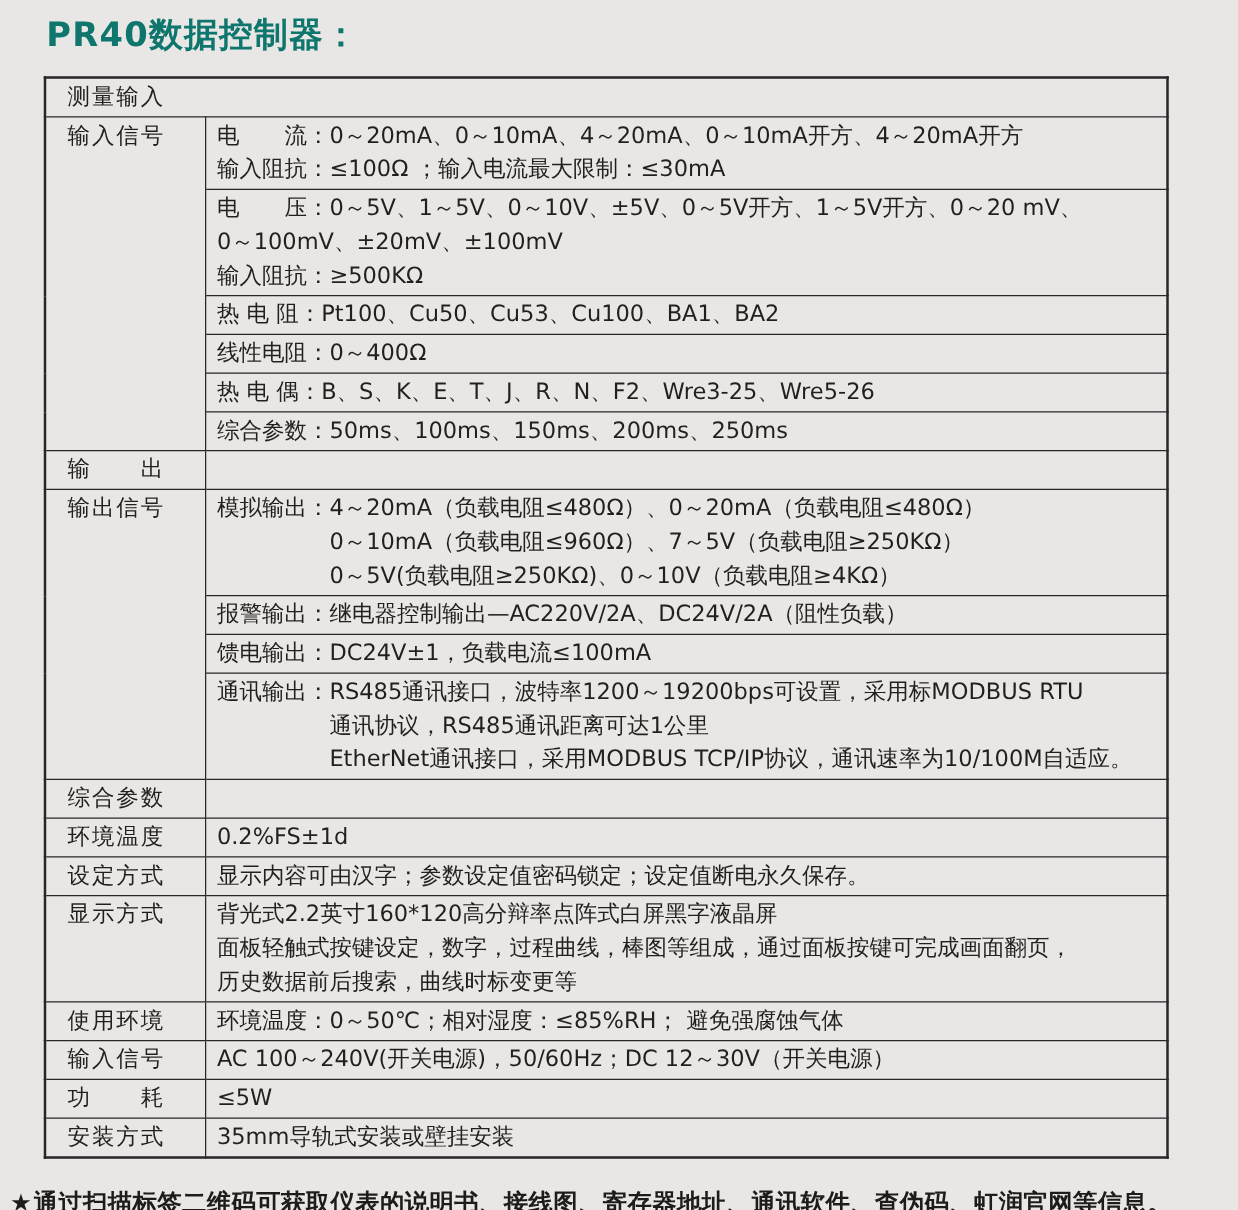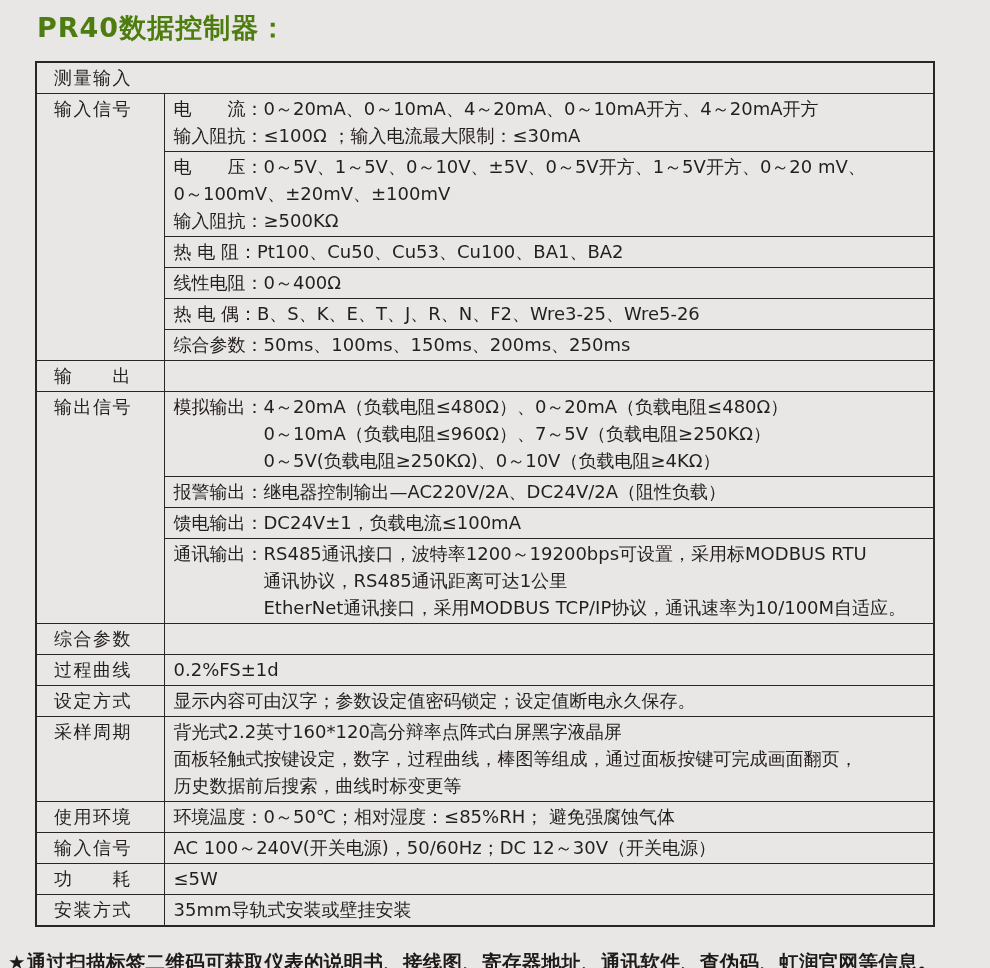--- a/index.html
+++ b/index.html
@@ -10,21 +10,21 @@
     font-family: "DejaVu Sans", "Liberation Sans", sans-serif;
     color: #231f1d;
     overflow: hidden;
   }
   .content { margin: 10px 35px 0 35px; }
   .title {
     font-size: 27px;
     font-weight: 600;
     letter-spacing: 1px;
     margin: 4px 0 15px 2px;
-    color: #4d7c0f;
+    color: #0f766e;
   }
   table.spec {
     width: 900px;
     border-collapse: collapse;
     table-layout: fixed;
     border: 2.5px solid #2c2527;
   }
   col.c-label { width: 128px; }
   td {
     border: 1.5px solid #2c2527;
@@ -135,29 +135,29 @@
         <span class="line cont">EtherNet通讯接口，采用MODBUS TCP/IP协议，通讯速率为10/100M自适应。</span>
       </td>
     </tr>
 
     <tr class="single">
       <td class="lbl">综合参数</td>
       <td class="val"></td>
     </tr>
 
     <tr class="single">
-      <td class="lbl">过程曲线</td>
+      <td class="lbl">环境温度</td>
       <td class="val">0.2%FS±1d</td>
     </tr>
     <tr class="single">
       <td class="lbl">设定方式</td>
       <td class="val">显示内容可由汉字；参数设定值密码锁定；设定值断电永久保存。</td>
     </tr>
     <tr>
-      <td class="lbl">采样周期</td>
+      <td class="lbl">显示方式</td>
       <td class="val">
         <span class="line">背光式2.2英寸160*120高分辩率点阵式白屏黑字液晶屏</span>
         <span class="line">面板轻触式按键设定，数字，过程曲线，棒图等组成，通过面板按键可完成画面翻页，</span>
         <span class="line">历史数据前后搜索，曲线时标变更等</span>
       </td>
     </tr>
     <tr class="single">
       <td class="lbl">使用环境</td>
       <td class="val">环境温度：0～50℃；相对湿度：≤85%RH；  避免强腐蚀气体</td>
     </tr>

